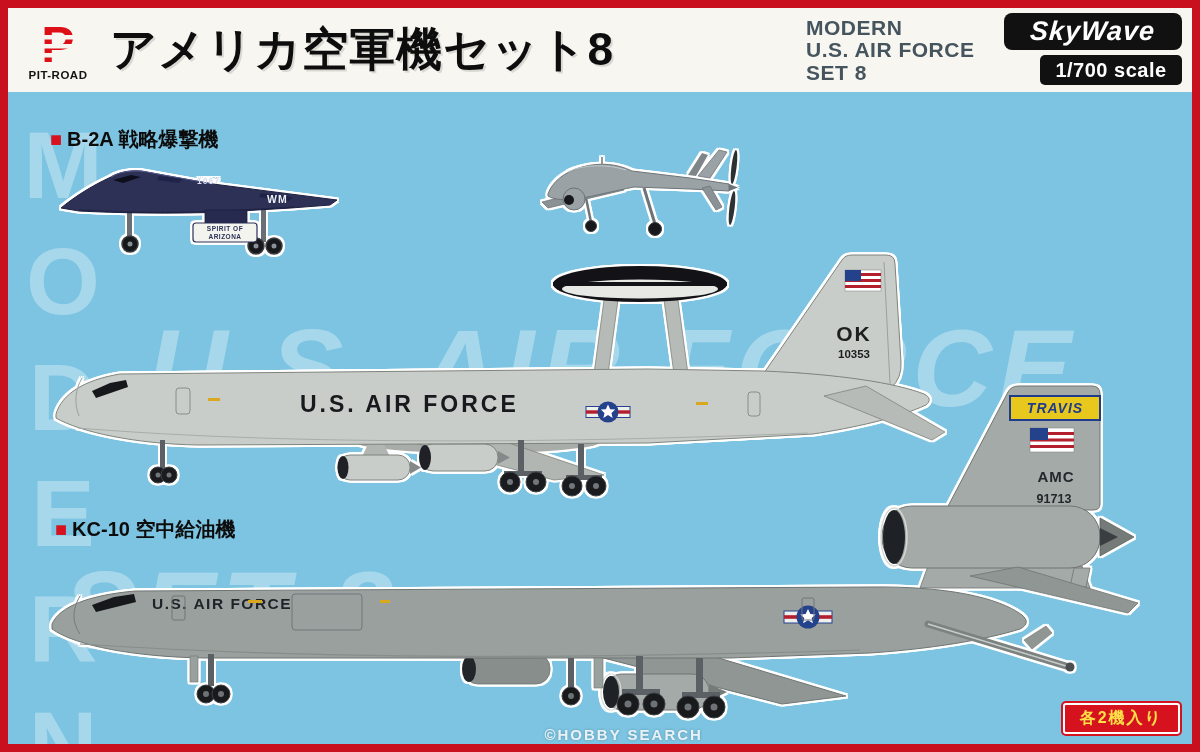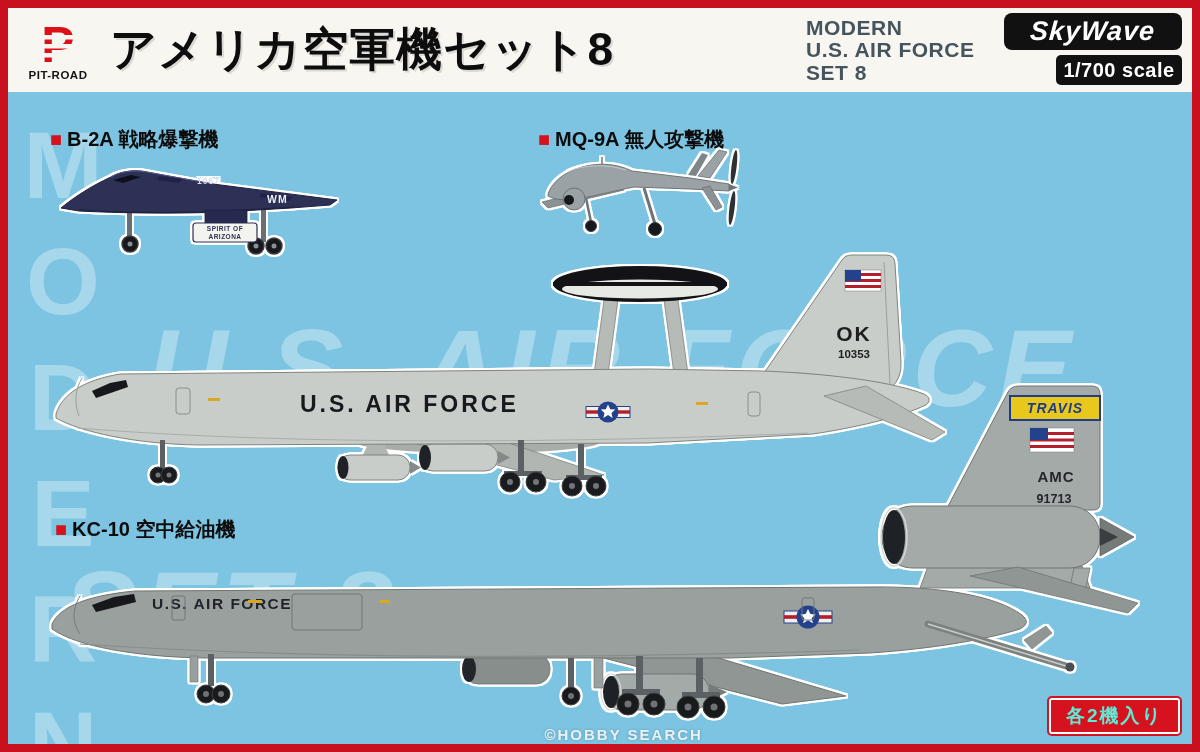--- a/index.html
+++ b/index.html
@@ -22,21 +22,21 @@
   .title-en{
     position:absolute;left:798px;top:9px;color:#46545e;font-weight:800;
     font-size:21px;line-height:1.06;letter-spacing:.5px;
   }
   .skywave{
     position:absolute;right:10px;top:5px;width:178px;height:37px;background:#111;
     border-radius:8px;display:flex;align-items:center;justify-content:center;
   }
   .skywave span{color:#fff;font-size:27px;font-weight:900;font-style:italic;letter-spacing:1px;transform:skewX(-4deg);}
   .scale-badge{
-    position:absolute;right:10px;top:47px;width:126px;height:30px;background:#111;
+    position:absolute;right:10px;top:47px;width:142px;height:30px;background:#111;
     border-radius:5px;display:flex;align-items:center;justify-content:center;margin-left:32px;
   }
   .scale-badge span{color:#fff;font-size:20px;font-weight:700;letter-spacing:.5px;}
   
   .wm{position:absolute;color:rgba(255,255,255,0.33);font-weight:900;z-index:1;pointer-events:none;white-space:nowrap;}
   .wm1{left:0px;top:104px;writing-mode:vertical-rl;text-orientation:upright;font-size:95px;letter-spacing:10px;}
   .wm2{left:140px;top:296px;font-size:110px;font-style:italic;letter-spacing:6px;}
   .wm3{left:55px;top:538px;font-size:110px;font-style:italic;letter-spacing:6px;}
   
   .plane{
@@ -54,21 +54,21 @@
   .tail-serial{font-size:11.5px;font-weight:700;fill:#1c1e20;}
   .usaf-text-kc10{font-size:15.5px;font-weight:900;fill:#1f2328;letter-spacing:1.5px;}
   .travis-text{font-size:14px;font-weight:900;fill:#1f3c8c;letter-spacing:1px;font-style:italic;}
   .amc-text{font-size:15px;font-weight:900;fill:#23262a;letter-spacing:1px;}
   .amc-serial{font-size:12.5px;font-weight:700;fill:#23262a;}
   
   .qty-badge{
     position:absolute;right:12px;bottom:10px;z-index:6;background:#d5121e;border:2px solid #fff;
     border-radius:3px;padding:3px 15px;box-shadow:0 0 0 2px #d5121e;
   }
-  .qty-badge span{color:#5eead4;font-size:19px;font-weight:900;letter-spacing:2px;}
+  .qty-badge span{color:#fde047;font-size:16px;font-weight:900;letter-spacing:2px;}
   .credit{
     position:absolute;bottom:1px;left:52%;transform:translateX(-50%);z-index:6;
     color:rgba(255,255,255,0.85);font-size:15px;letter-spacing:2px;font-weight:700;
     text-shadow:0 0 3px rgba(0,0,0,0.25);
     margin-top:32px;
   }
 </style>
 </head>
 <body>
 
@@ -128,23 +128,20 @@
       <rect x="150" y="62" width="42" height="13" fill="#262a4e" stroke="#1d2040" stroke-width="0.8"></rect>
       <g>
         <rect x="138" y="75" width="64" height="19" rx="3" fill="#f4f4ef" stroke="#2c3058" stroke-width="1.2"></rect>
         <text x="170" y="83" class="tiny-navy" text-anchor="middle">SPIRIT OF</text>
         <text x="170" y="91" class="tiny-navy" text-anchor="middle">ARIZONA</text>
       </g>
       <text x="142" y="36" class="b2-mark">1067</text>
       <text x="212" y="55" class="b2-code">WM</text>
     </svg>
 
-    <div class="plane-label" style="left:530px;top:118px;">
-      <span class="bullet">■</span><span>MQ-9A 無人攻撃機</span>
-    </div>
     <svg class="plane" style="left:530px;top:134px;" width="235" height="105" viewBox="0 0 235 105">
       <g>
         <line x1="48" y1="56" x2="53" y2="80" stroke="#6d7478" stroke-width="2.5"></line>
         <circle cx="53" cy="84" r="5.5" fill="#17181b" stroke="#3a3e42" stroke-width="1"></circle>
         <line x1="106" y1="46" x2="117" y2="82" stroke="#6d7478" stroke-width="3"></line>
         <circle cx="117" cy="87" r="6.5" fill="#17181b" stroke="#3a3e42" stroke-width="1"></circle>
       </g>
       <polygon points="150,33 164,11 170,13 158,34" fill="#7e868a"></polygon>
       <polygon points="80,41 4,60 10,66 86,48" fill="#8b9296" stroke="#6d7478" stroke-width="0.8"></polygon>
       <g>

